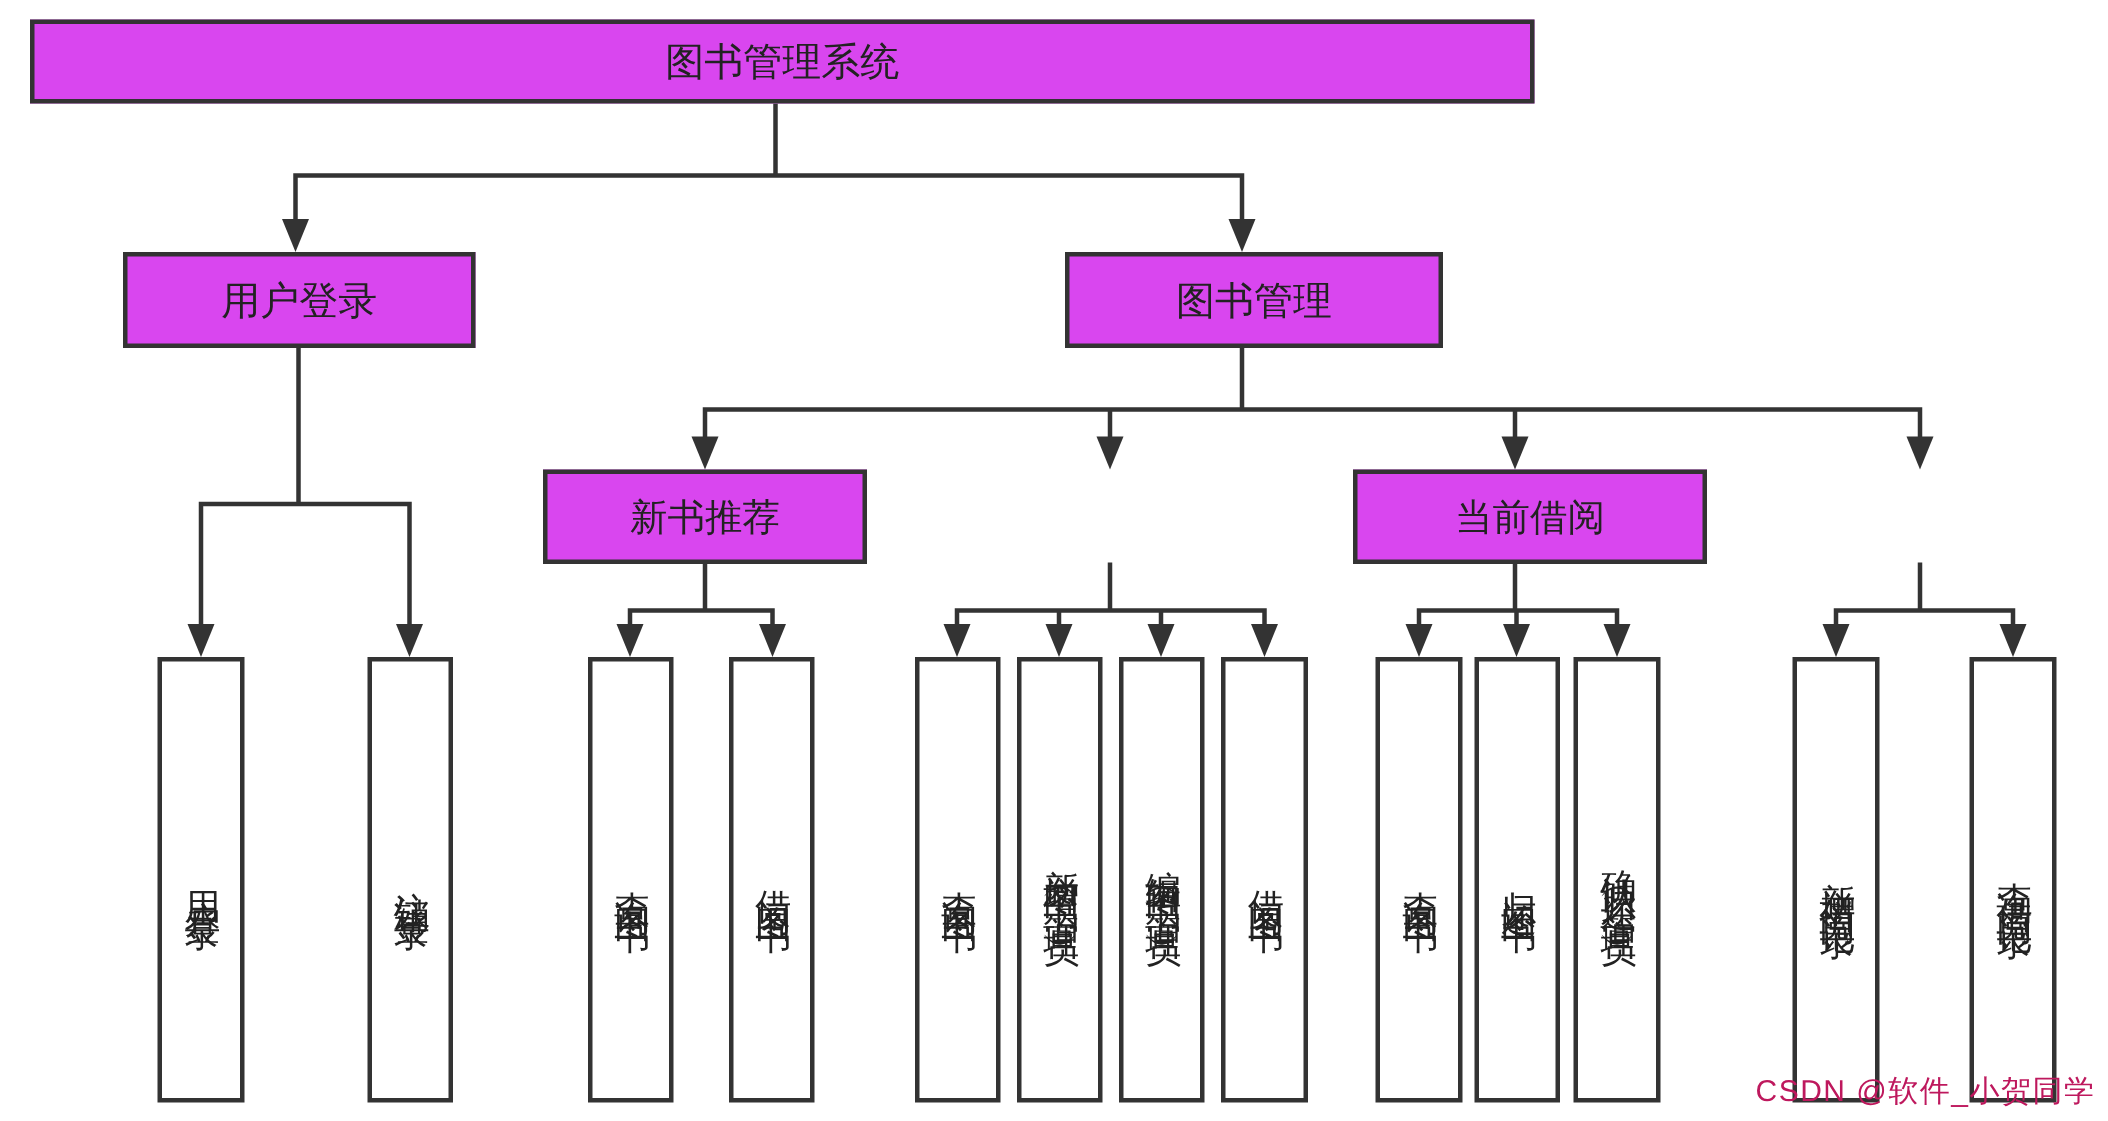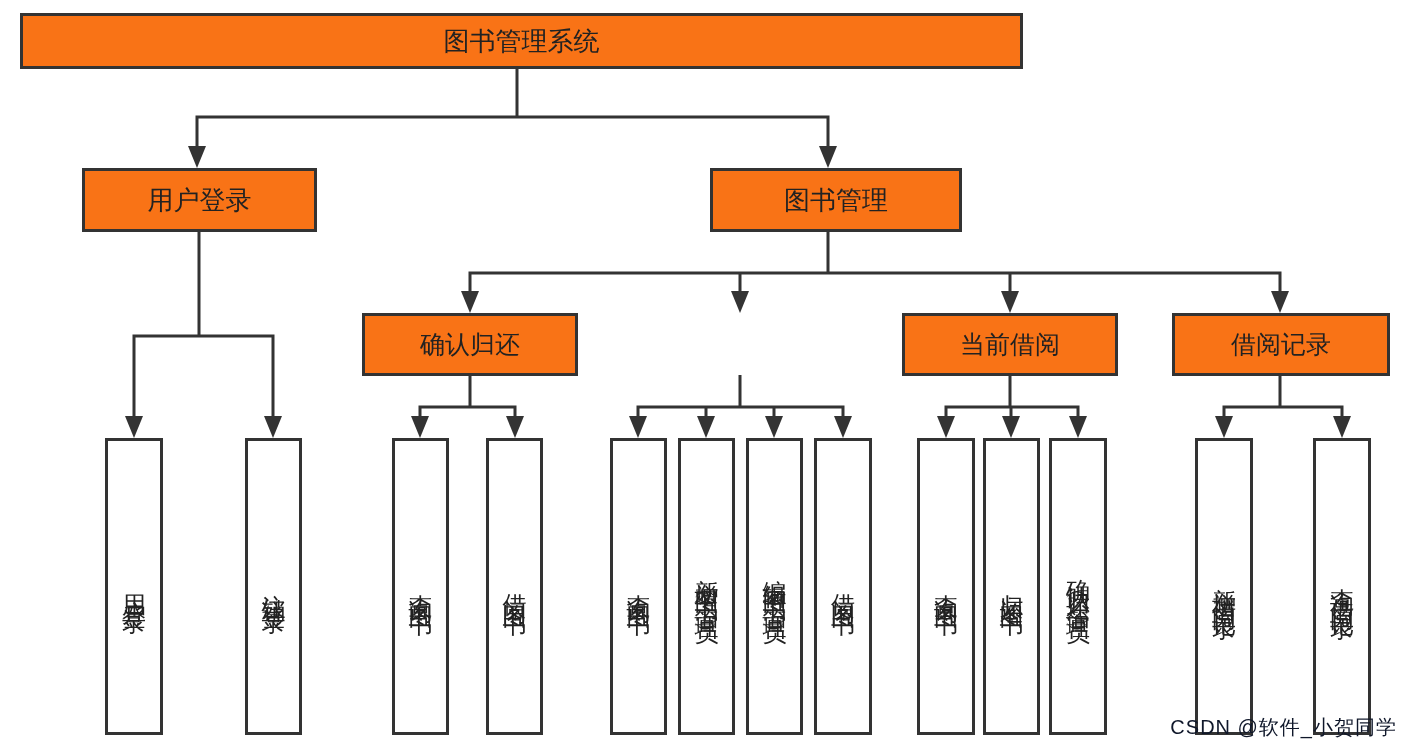--- a/index.html
+++ b/index.html
@@ -19,21 +19,21 @@
     position: absolute;
     left: 0; top: 0;
     width: 1405px;
     height: 747px;
     pointer-events: none;
   }
   .node {
     position: absolute;
     box-sizing: border-box;
     border: 3px solid #333333;
-    background: #f97316;
+    background: #d946ef;
     display: flex;
     align-items: center;
     justify-content: center;
     color: #222222;
     font-family: Liberation Serif, serif;
   }
   .node-root   { left: 20px;  top: 13px;  width: 1003px; height: 56px; font-size: 26px; }
   .node-l2     { top: 168px; height: 64px; font-size: 26px; }
   .node-l3     { top: 313px; height: 63px; font-size: 25px; }
   .leaf {
@@ -53,21 +53,21 @@
     line-height: 1;
     letter-spacing: 6px;
     color: #222222;
     white-space: nowrap;
   }
   .watermark {
     position: absolute;
     right: 8px;
     bottom: 6px;
     font-size: 20px;
-    color: #0f172a;
+    color: #be185d;
     letter-spacing: 1px;
     z-index: 5;
   }
 </style>
 </head>
 <body>
 
 <div class="canvas">
 
   <svg class="connectors" viewBox="0 0 1405 747" xmlns="http://www.w3.org/2000/svg" aria-hidden="true">
@@ -110,27 +110,24 @@
   </div>
 
   <div class="node node-l2" style="left:82px; width:235px;">
     <span>用户登录</span>
   </div>
   <div class="node node-l2" style="left:710px; width:252px;">
     <span>图书管理</span>
   </div>
 
   <div class="node node-l3" style="left:362px; width:216px;">
-    <span>确认归还</span>
+    <span>新书推荐</span>
   </div>
-  <div class="node node-l3" style="left:902px; width:216px;">
+  <div class="node node-l3" style="left:902px; width:236px;">
     <span>当前借阅</span>
-  </div>
-  <div class="node node-l3" style="left:1172px; width:218px;">
-    <span>借阅记录</span>
   </div>
 
   <div class="leaf" style="left:105px; width:58px;">
     <span>用户登录</span>
   </div>
   <div class="leaf" style="left:245px; width:57px;">
     <span>注销登录</span>
   </div>
 
   <div class="leaf" style="left:392px; width:57px;">

